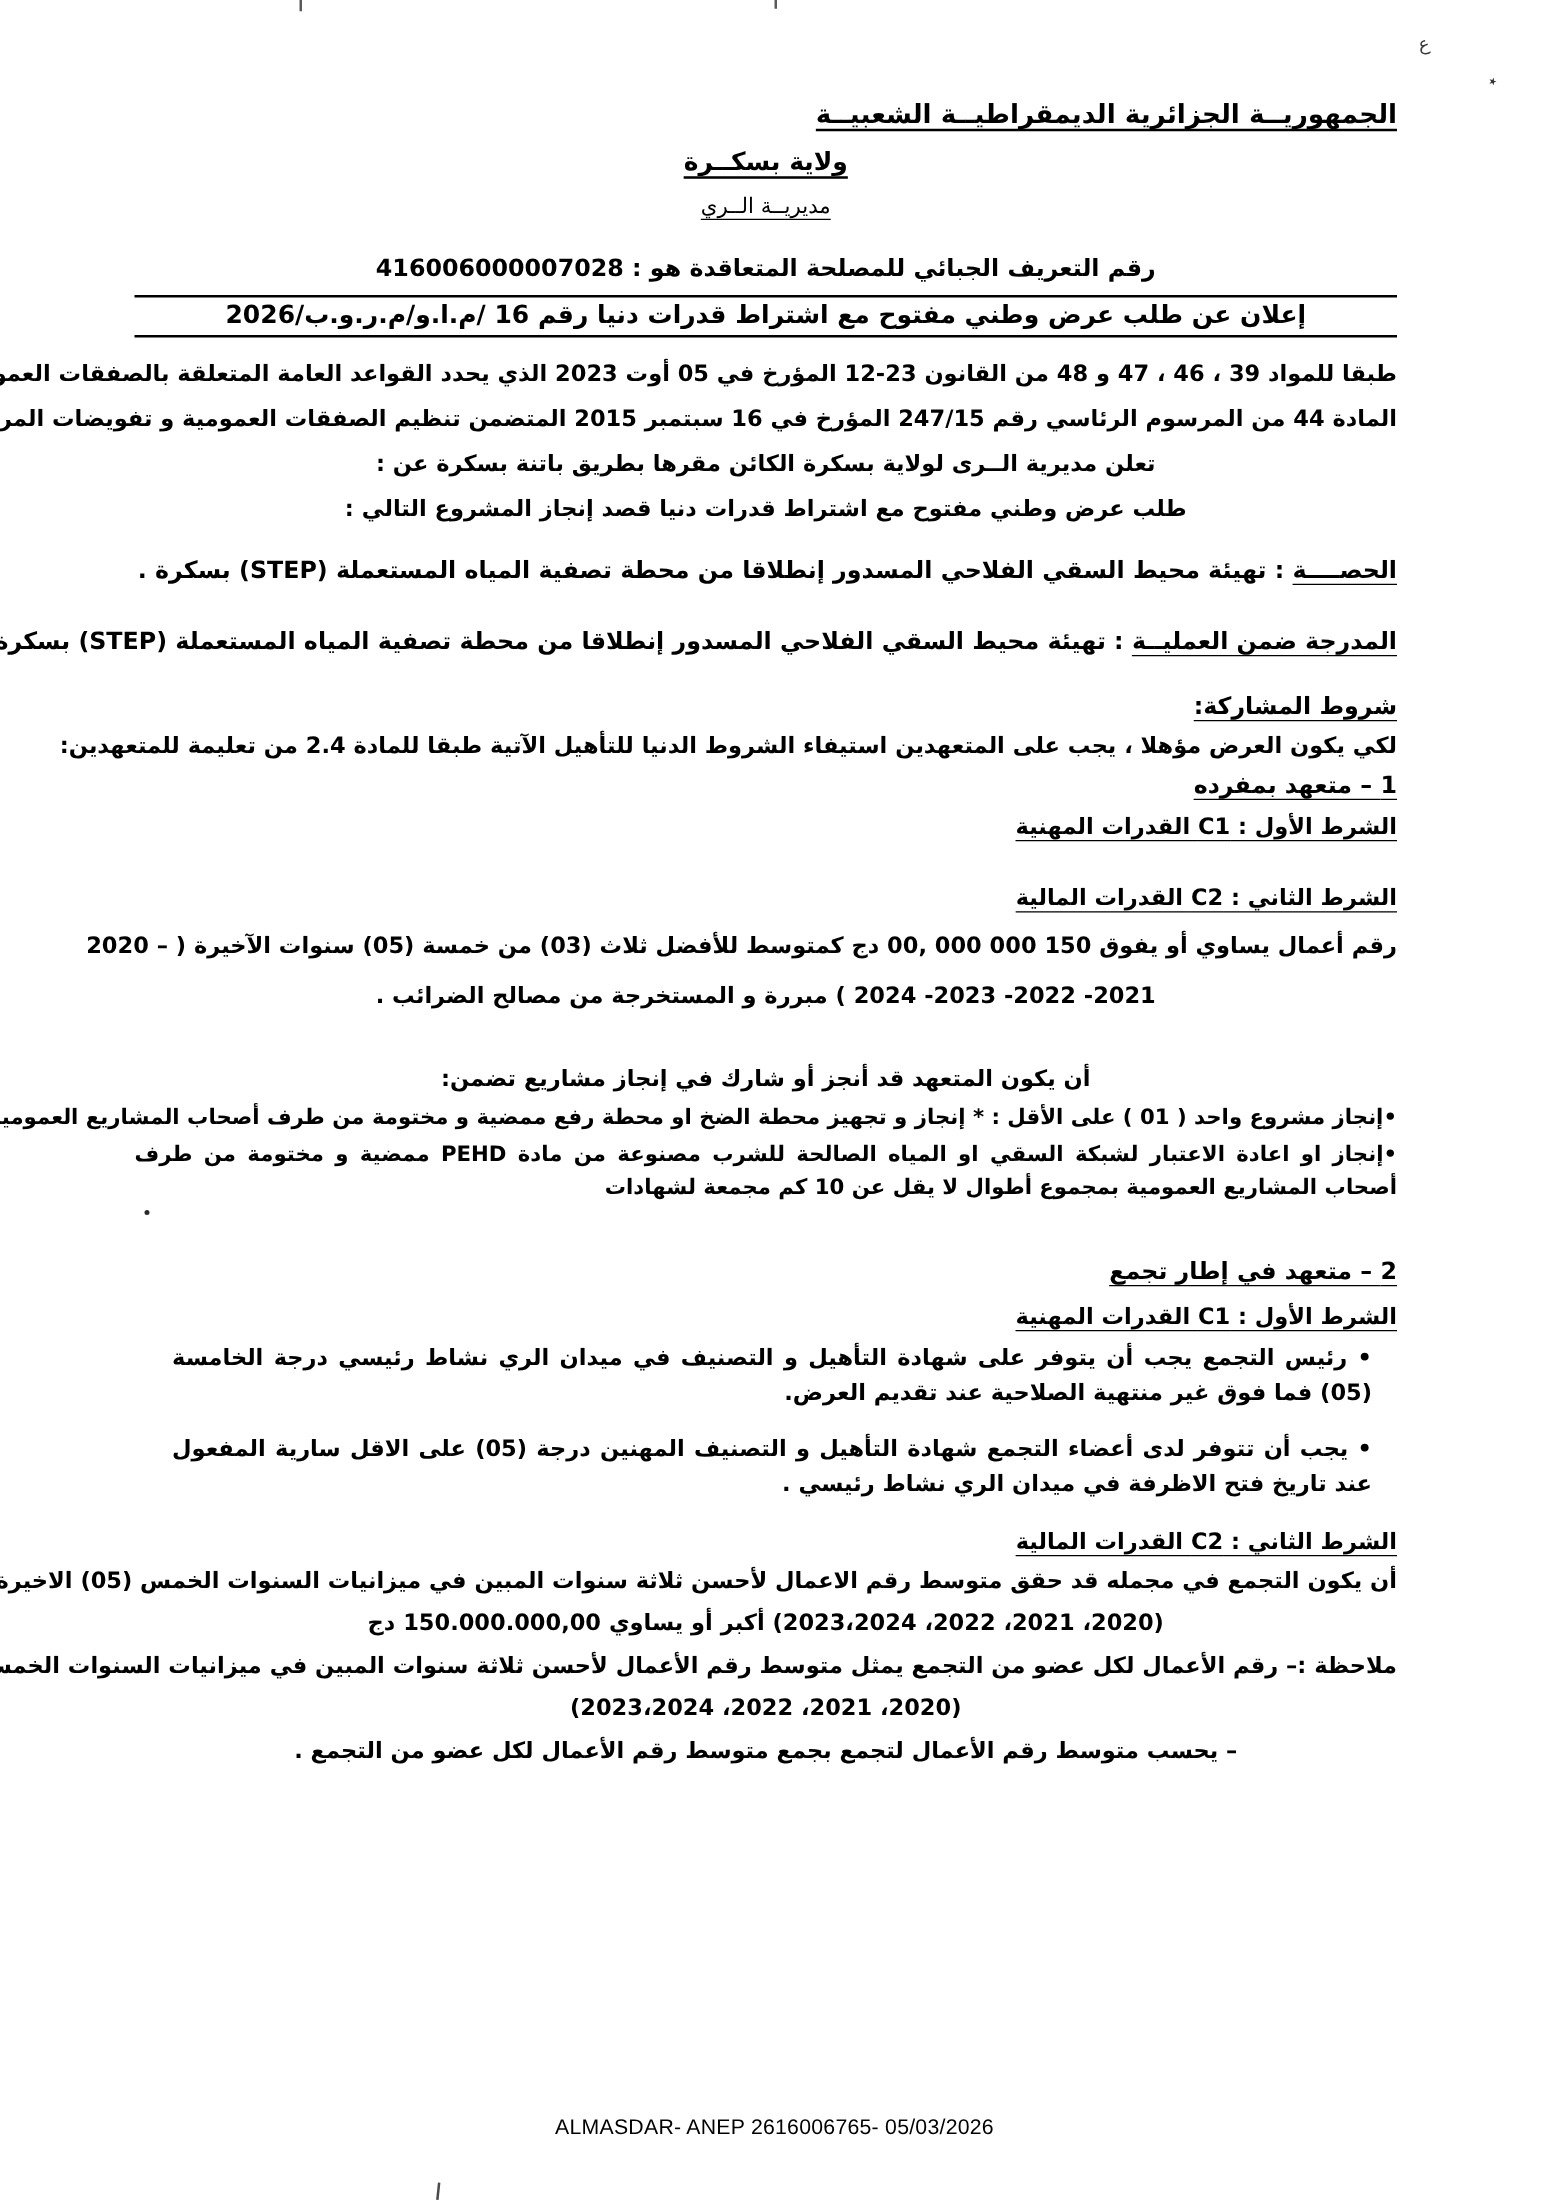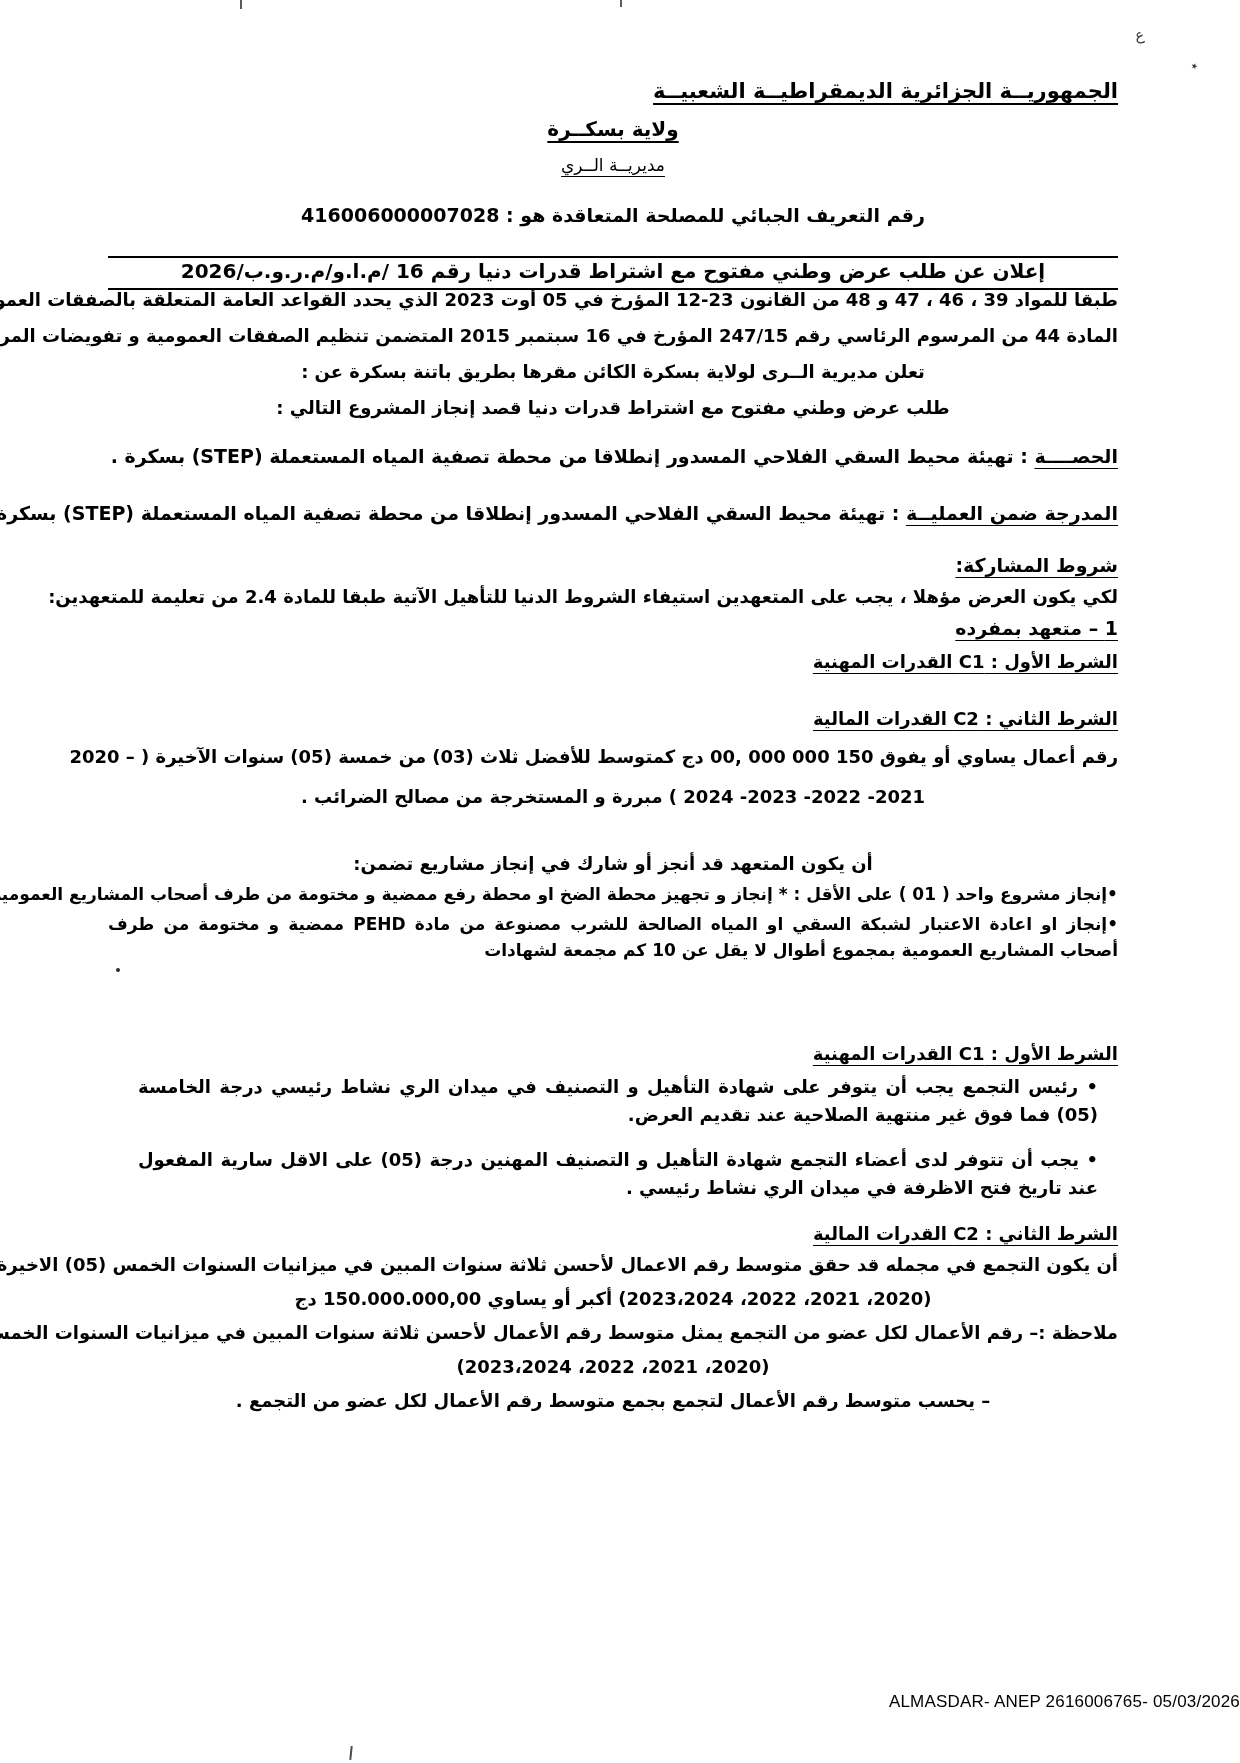--- a/index.html
+++ b/index.html
@@ -109,21 +109,20 @@
   .nif {
     font-size: 19px;
     font-weight: 600;
   }
   .title-box {
     font-size: 20px;
     font-weight: 800;
     border-top: 2px solid #000;
     border-bottom: 2px solid #000;
     padding: 1px 0 3px 0;
-    margin-top: 20px;
   }
   .body-t {
     font-size: 18px;
     font-weight: 600;
   }
   .lot-t {
     font-size: 19px;
     font-weight: 700;
   }
   .sec-head {
@@ -136,21 +135,21 @@
   }
   .small-b {
     font-size: 17px;
     font-weight: 600;
   }
   .footer {
     position: absolute;
     left: 0;
     right: 0;
     top: 1692px;
-    text-align: right;
+    text-align: center;
     font-family: "Liberation Sans", sans-serif;
     font-size: 17px;
     font-weight: 500;
     letter-spacing: 0.2px;
     direction: ltr;
   }
   .ltr { direction: ltr; unicode-bidi: embed; display: inline-block; }
 </style>
 </head>
 <body>
@@ -209,20 +208,21 @@
 
     <div class="ln ctr body-t" style="left:0; width:1010px; top:785px;">2021- 2022- 2023- 2024 ) مبررة و المستخرجة من مصالح الضرائب .</div>
 
 
     <div class="ln ctr body-t" style="left:0; width:1010px; top:852px;">أن يكون المتعهد قد أنجز أو شارك في إنجاز مشاريع تضمن:</div>
 
     <div class="ln rt small-b" style="left:0; width:1010px; top:884px;">•إنجاز مشروع واحد ( 01 ) على الأقل  : * إنجاز و تجهيز محطة الضخ  او محطة رفع ممضية و مختومة من طرف أصحاب المشاريع العمومية.</div>
 
     <div class="wrapline jf small-b" style="left:0; width:1010px; top:911px;">•إنجاز او اعادة الاعتبار لشبكة السقي او المياه الصالحة للشرب  مصنوعة من مادة PEHD ممضية و مختومة من طرف أصحاب المشاريع العمومية بمجموع أطوال لا يقل عن 10 كم مجمعة لشهادات</div>
 
+    <div class="ln rt sec-head u" style="left:0; width:1010px; top:1005px;">2 – متعهد في إطار تجمع</div>
 
     <div class="ln rt cond-head u" style="left:0; width:1010px; top:1042px;">الشرط الأول : C1 القدرات المهنية</div>
 
     <div class="wrapline jf body-t" style="left:30px; width:960px; top:1073px;">• رئيس التجمع يجب أن يتوفر على شهادة التأهيل و التصنيف في ميدان الري نشاط رئيسي درجة الخامسة  (05) فما فوق غير منتهية الصلاحية عند تقديم العرض.</div>
 
     <div class="wrapline jf body-t" style="left:30px; width:960px; top:1146px;">• يجب أن تتوفر لدى أعضاء التجمع شهادة التأهيل و التصنيف المهنين درجة (05) على الاقل سارية المفعول عند تاريخ فتح الاظرفة في ميدان الري نشاط رئيسي .</div>
 
     <div class="ln rt cond-head u" style="left:0; width:1010px; top:1222px;">الشرط الثاني : C2 القدرات المالية</div>
 
     <div class="ln rt body-t" style="left:0; width:1010px; top:1253px;">أن يكون التجمع في مجمله قد حقق متوسط رقم الاعمال لأحسن ثلاثة سنوات المبين في ميزانيات السنوات الخمس  (05) الاخيرة</div>

